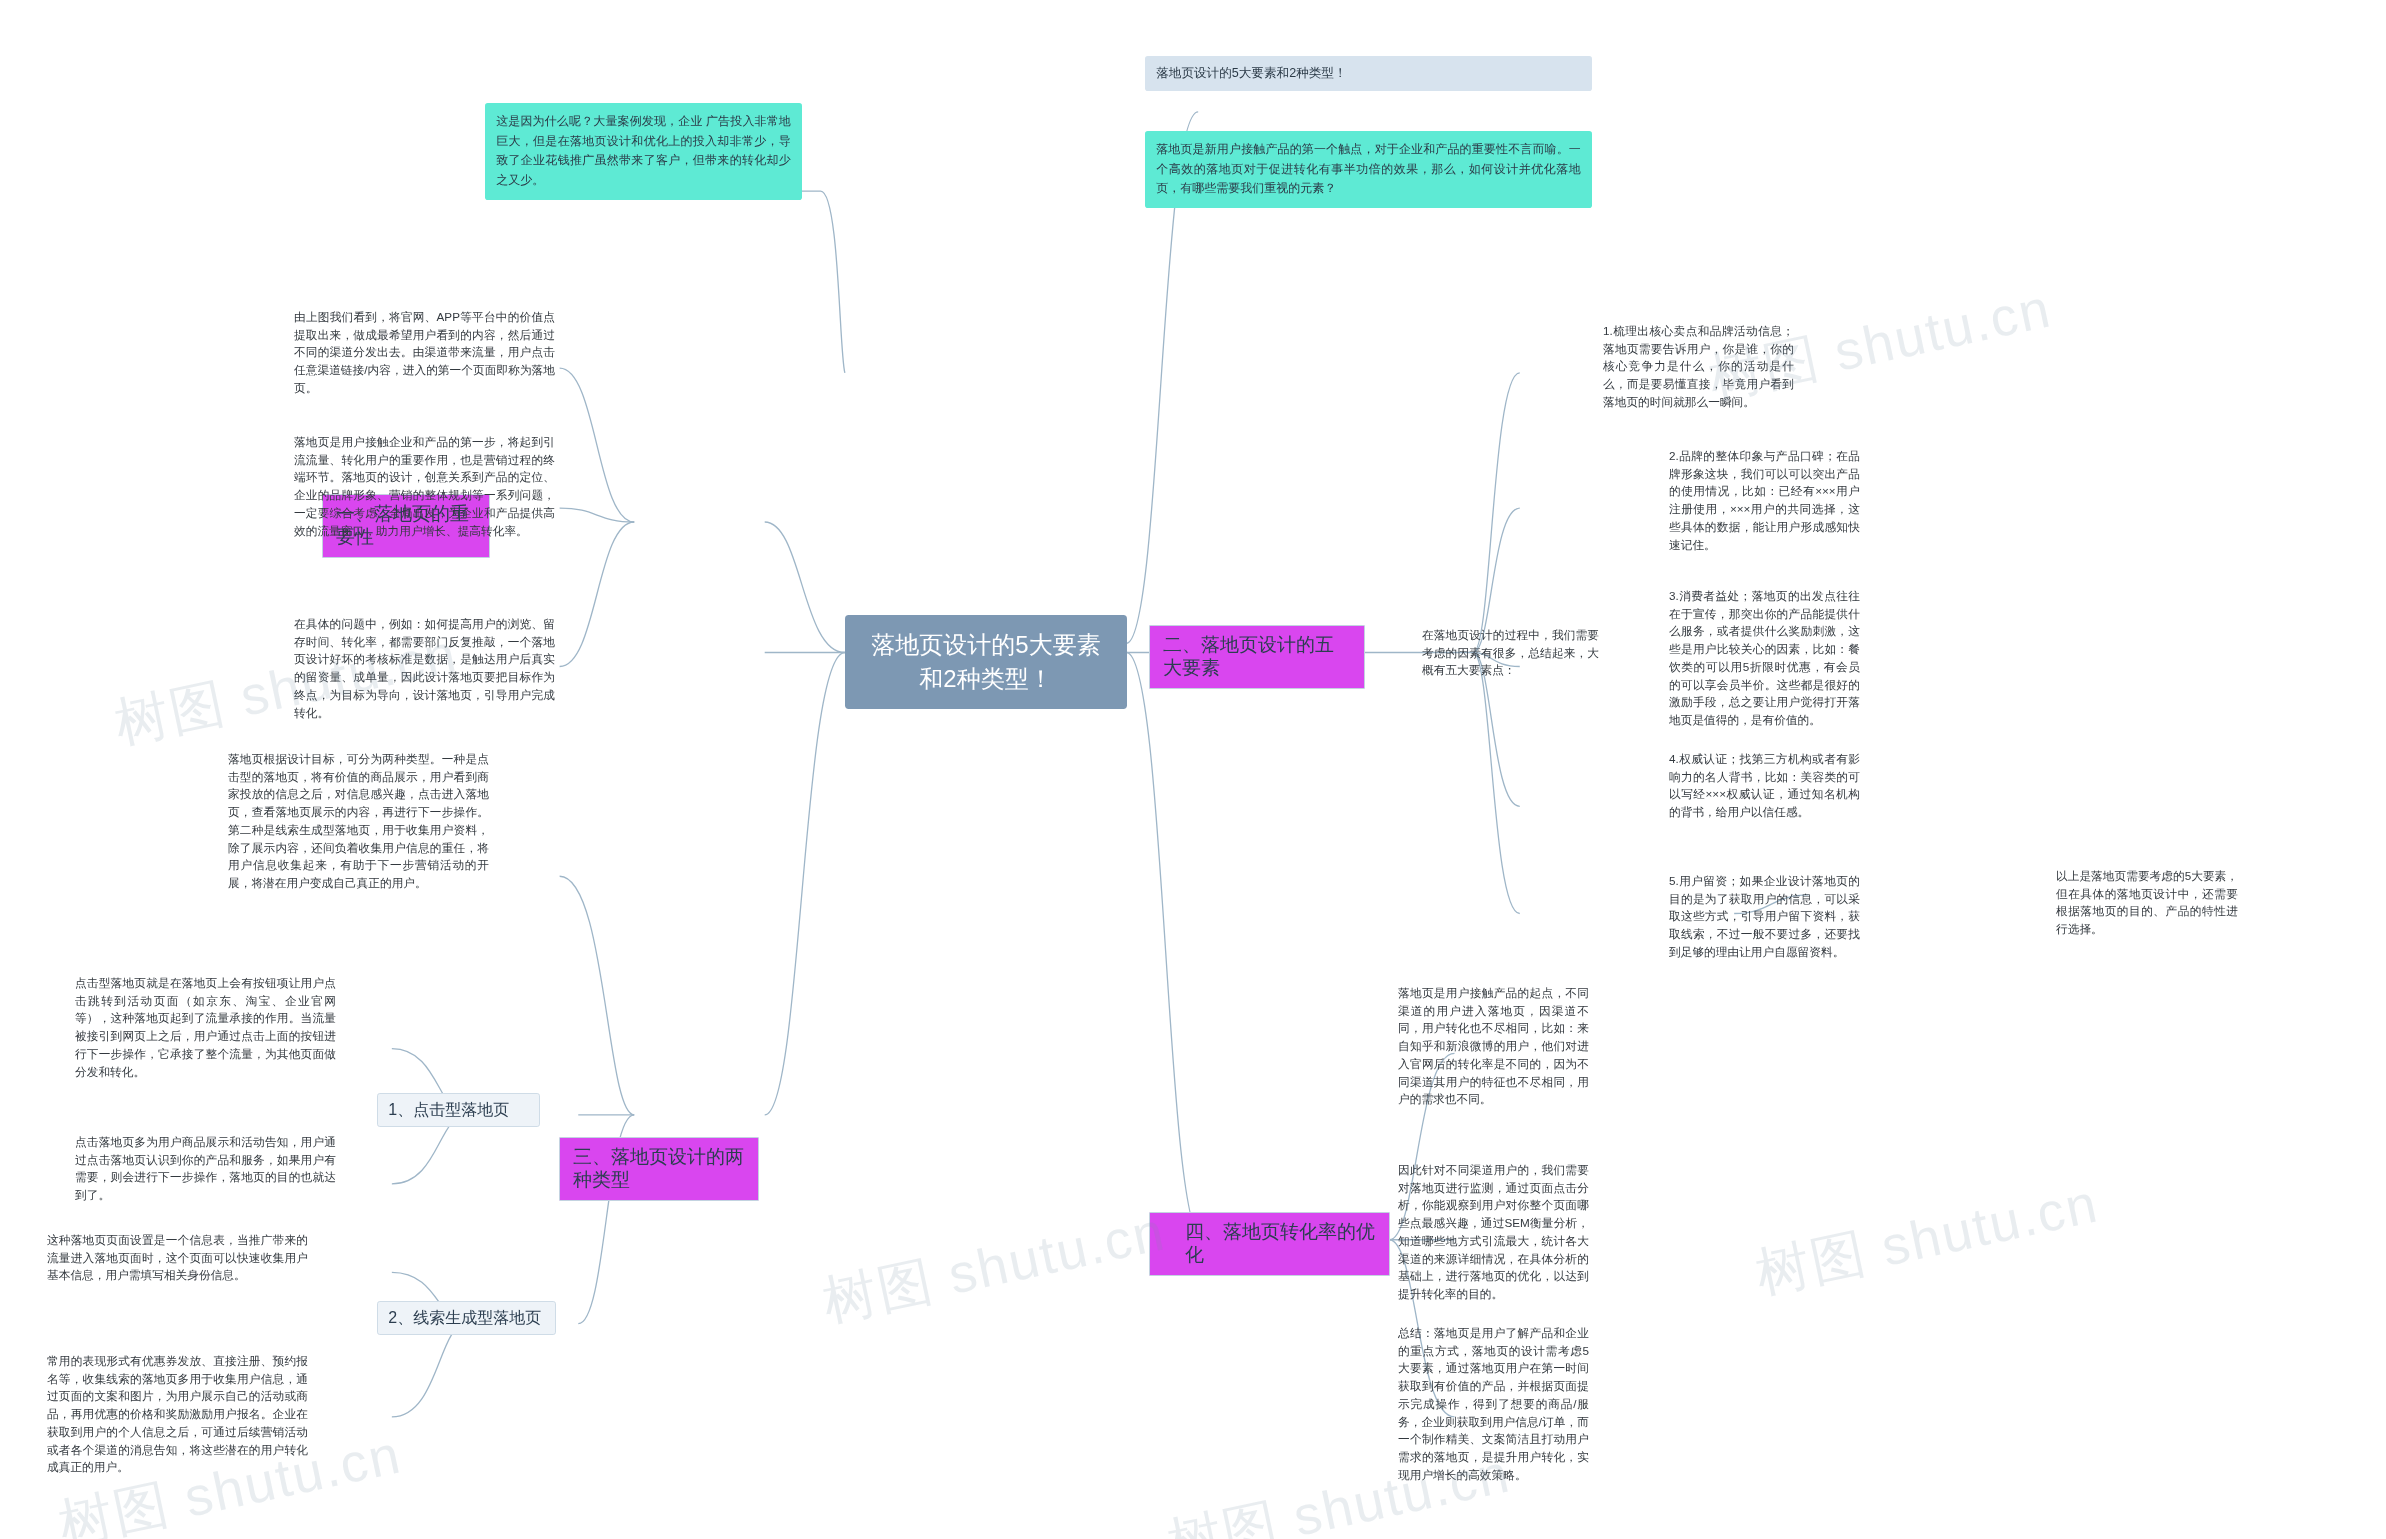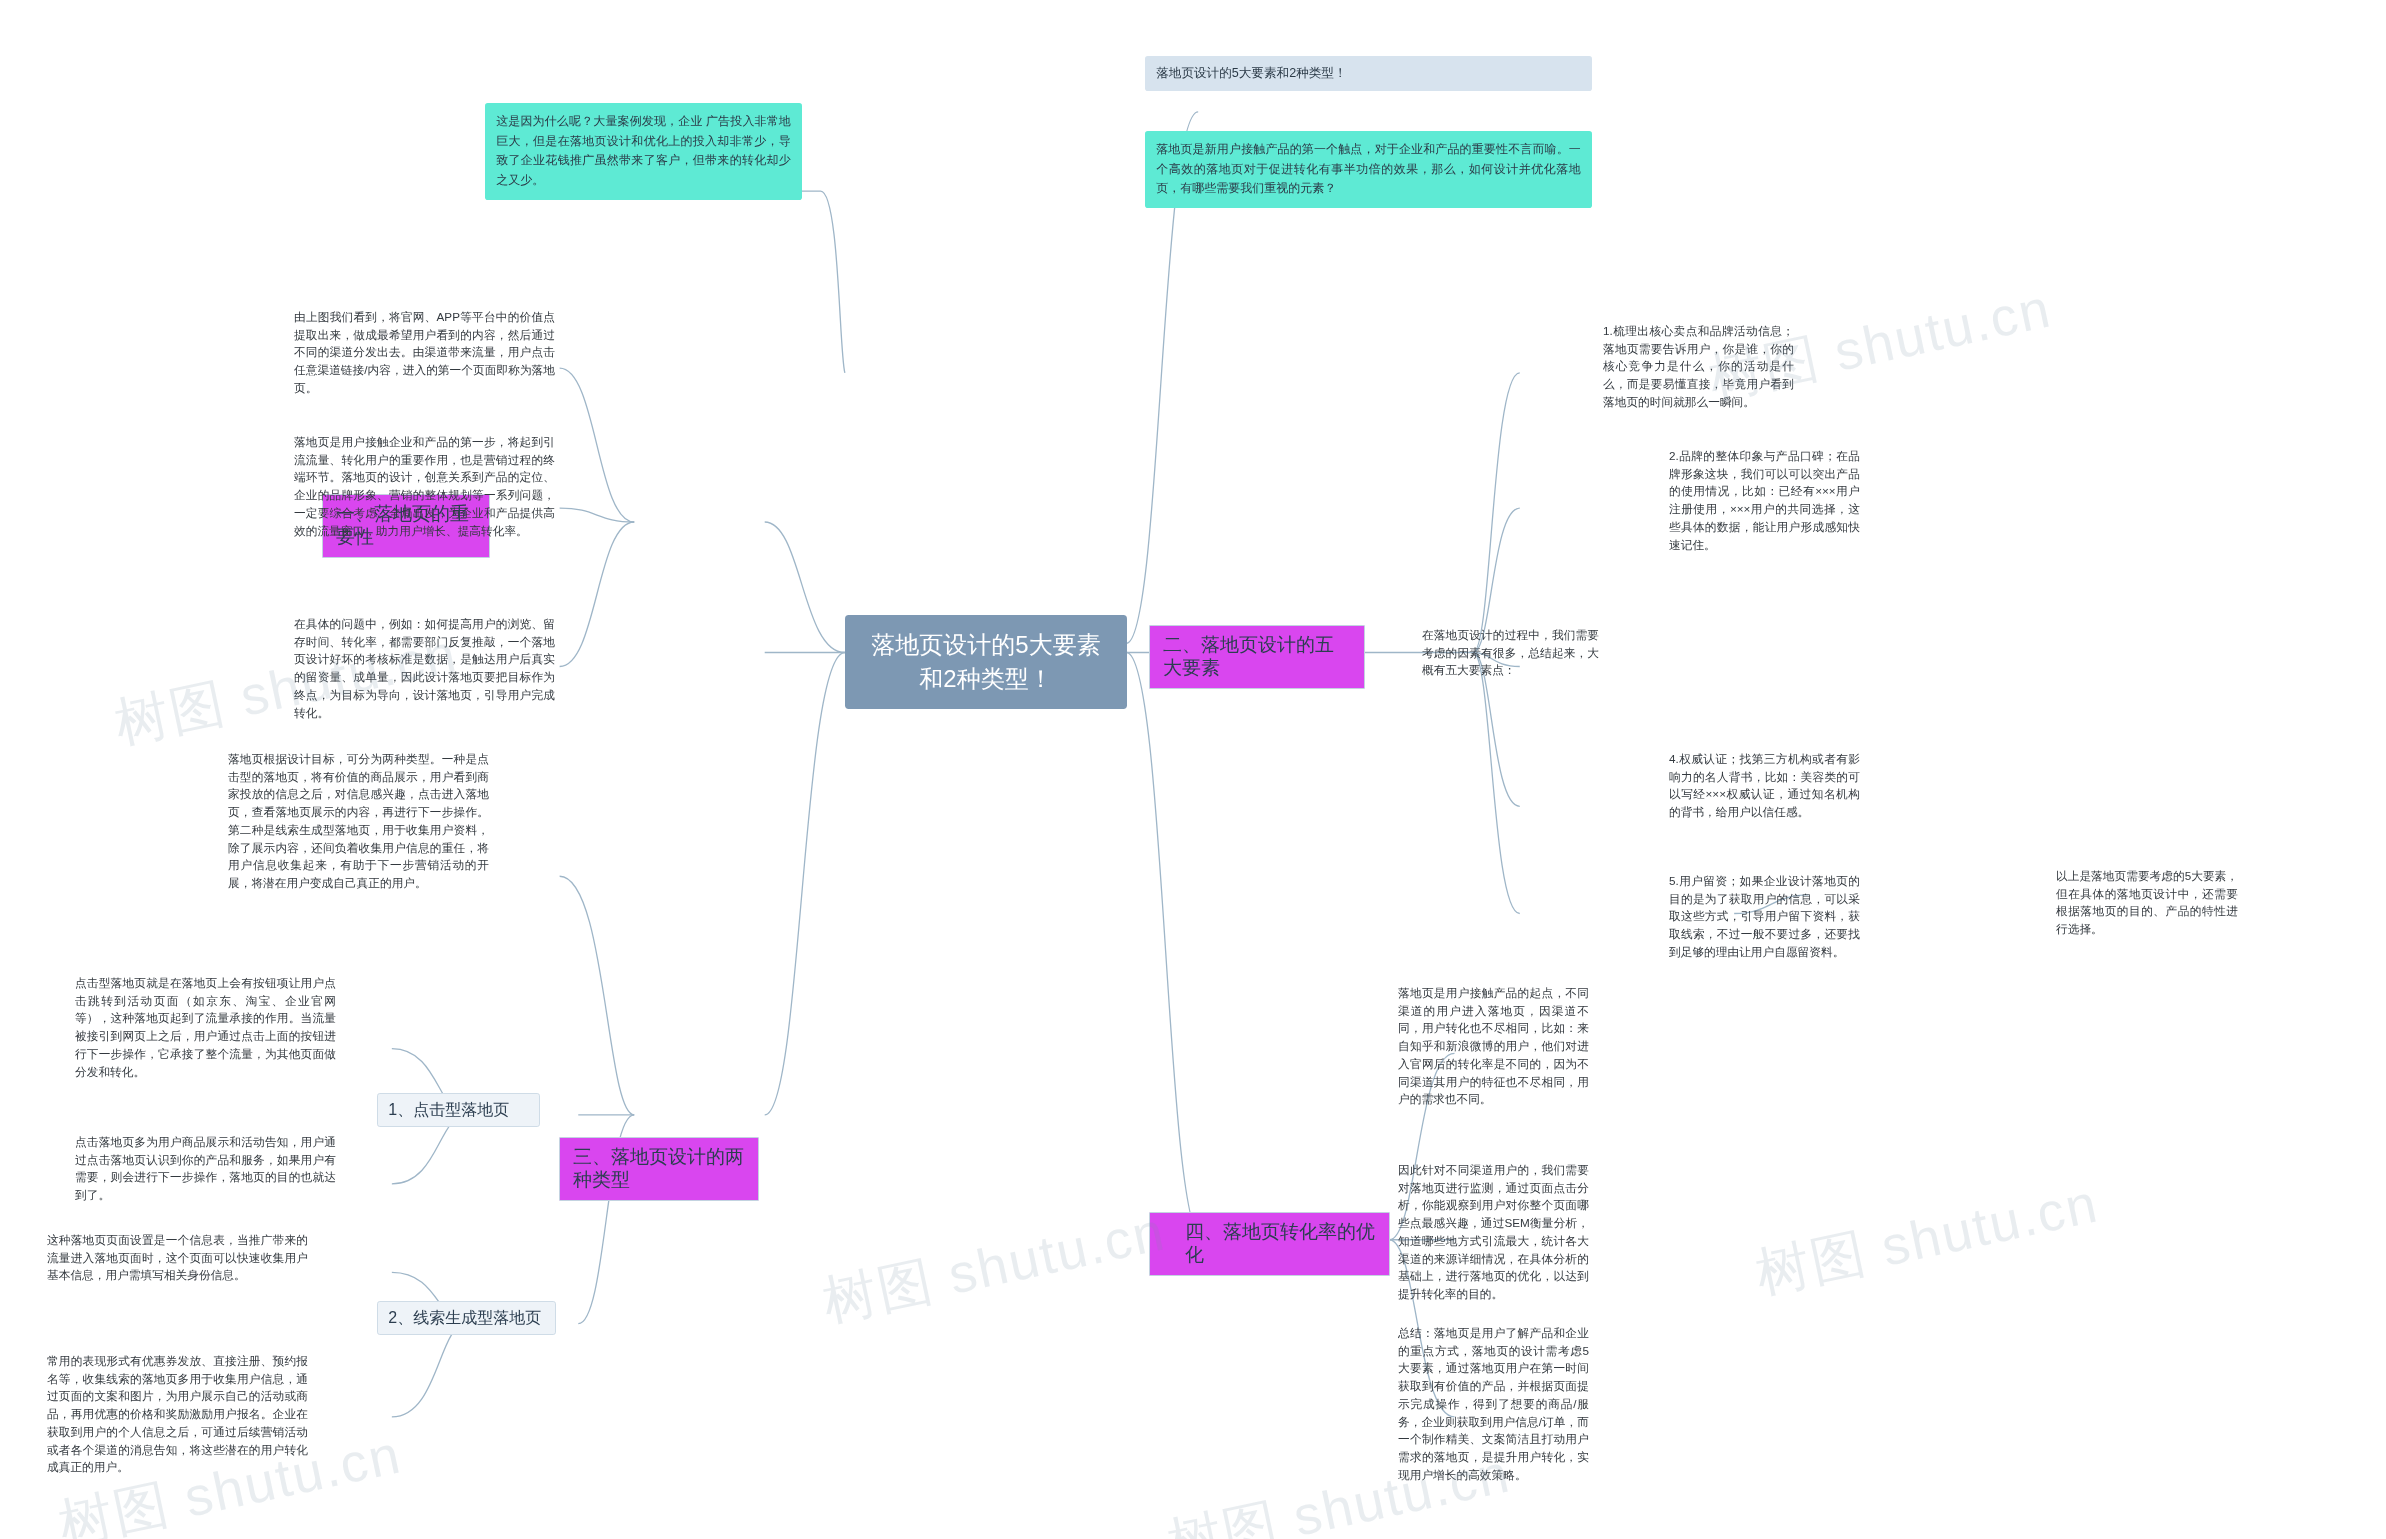--- a/index.html
+++ b/index.html
@@ -131,20 +131,21 @@
   <div class="node lvl1" style="left:322px;top:494px;width:168px;">一、落地页的重要性</div>
   <div class="node leaf" style="left:294px;top:308px;width:261px;">由上图我们看到，将官网、APP等平台中的价值点提取出来，做成最希望用户看到的内容，然后通过不同的渠道分发出去。由渠道带来流量，用户点击任意渠道链接/内容，进入的第一个页面即称为落地页。</div>
   <div class="node leaf" style="left:294px;top:433px;width:261px;">落地页是用户接触企业和产品的第一步，将起到引流流量、转化用户的重要作用，也是营销过程的终端环节。落地页的设计，创意关系到产品的定位、企业的品牌形象、营销的整体规划等一系列问题，一定要综合考虑、全局出发，为企业和产品提供高效的流量窗口，助力用户增长、提高转化率。</div>
   <div class="node leaf" style="left:294px;top:615px;width:261px;">在具体的问题中，例如：如何提高用户的浏览、留存时间、转化率，都需要部门反复推敲，一个落地页设计好坏的考核标准是数据，是触达用户后真实的留资量、成单量，因此设计落地页要把目标作为终点，为目标为导向，设计落地页，引导用户完成转化。</div>
 
   <div class="node lvl1" style="left:1149px;top:625px;width:216px;">二、落地页设计的五大要素</div>
   <div class="node leaf" style="left:1422px;top:626px;width:177px;">在落地页设计的过程中，我们需要考虑的因素有很多，总结起来，大概有五大要素点：</div>
 
   <div class="node leaf" style="left:1603px;top:322px;width:191px;">1.梳理出核心卖点和品牌活动信息；落地页需要告诉用户，你是谁，你的核心竞争力是什么，你的活动是什么，而是要易懂直接，毕竟用户看到落地页的时间就那么一瞬间。</div>
   <div class="node leaf" style="left:1669px;top:447px;width:191px;">2.品牌的整体印象与产品口碑；在品牌形象这块，我们可以可以突出产品的使用情况，比如：已经有×××用户注册使用，×××用户的共同选择，这些具体的数据，能让用户形成感知快速记住。</div>
+  <div class="node leaf" style="left:1669px;top:587px;width:191px;">3.消费者益处；落地页的出发点往往在于宣传，那突出你的产品能提供什么服务，或者提供什么奖励刺激，这些是用户比较关心的因素，比如：餐饮类的可以用5折限时优惠，有会员的可以享会员半价。这些都是很好的激励手段，总之要让用户觉得打开落地页是值得的，是有价值的。</div>
   <div class="node leaf" style="left:1669px;top:750px;width:191px;">4.权威认证；找第三方机构或者有影响力的名人背书，比如：美容类的可以写经×××权威认证，通过知名机构的背书，给用户以信任感。</div>
   <div class="node leaf" style="left:1669px;top:872px;width:191px;">5.用户留资；如果企业设计落地页的目的是为了获取用户的信息，可以采取这些方式，引导用户留下资料，获取线索，不过一般不要过多，还要找到足够的理由让用户自愿留资料。</div>
   <div class="node leaf" style="left:2056px;top:867px;width:182px;">以上是落地页需要考虑的5大要素，但在具体的落地页设计中，还需要根据落地页的目的、产品的特性进行选择。</div>
 
   <div class="node lvl1" style="left:559px;top:1089px;width:200px;margin-top:48px;">三、落地页设计的两种类型</div>
   <div class="node leaf" style="left:228px;top:750px;width:261px;">落地页根据设计目标，可分为两种类型。一种是点击型的落地页，将有价值的商品展示，用户看到商家投放的信息之后，对信息感兴趣，点击进入落地页，查看落地页展示的内容，再进行下一步操作。第二种是线索生成型落地页，用于收集用户资料，除了展示内容，还间负着收集用户信息的重任，将用户信息收集起来，有助于下一步营销活动的开展，将潜在用户变成自己真正的用户。</div>
 
   <div class="node lvl2" style="left:377px;top:1093px;width:163px;">1、点击型落地页</div>
   <div class="node leaf" style="left:75px;top:974px;width:261px;">点击型落地页就是在落地页上会有按钮项让用户点击跳转到活动页面（如京东、淘宝、企业官网等），这种落地页起到了流量承接的作用。当流量被接引到网页上之后，用户通过点击上面的按钮进行下一步操作，它承接了整个流量，为其他页面做分发和转化。</div>
   <div class="node leaf" style="left:75px;top:1133px;width:261px;">点击落地页多为用户商品展示和活动告知，用户通过点击落地页认识到你的产品和服务，如果用户有需要，则会进行下一步操作，落地页的目的也就达到了。</div>

